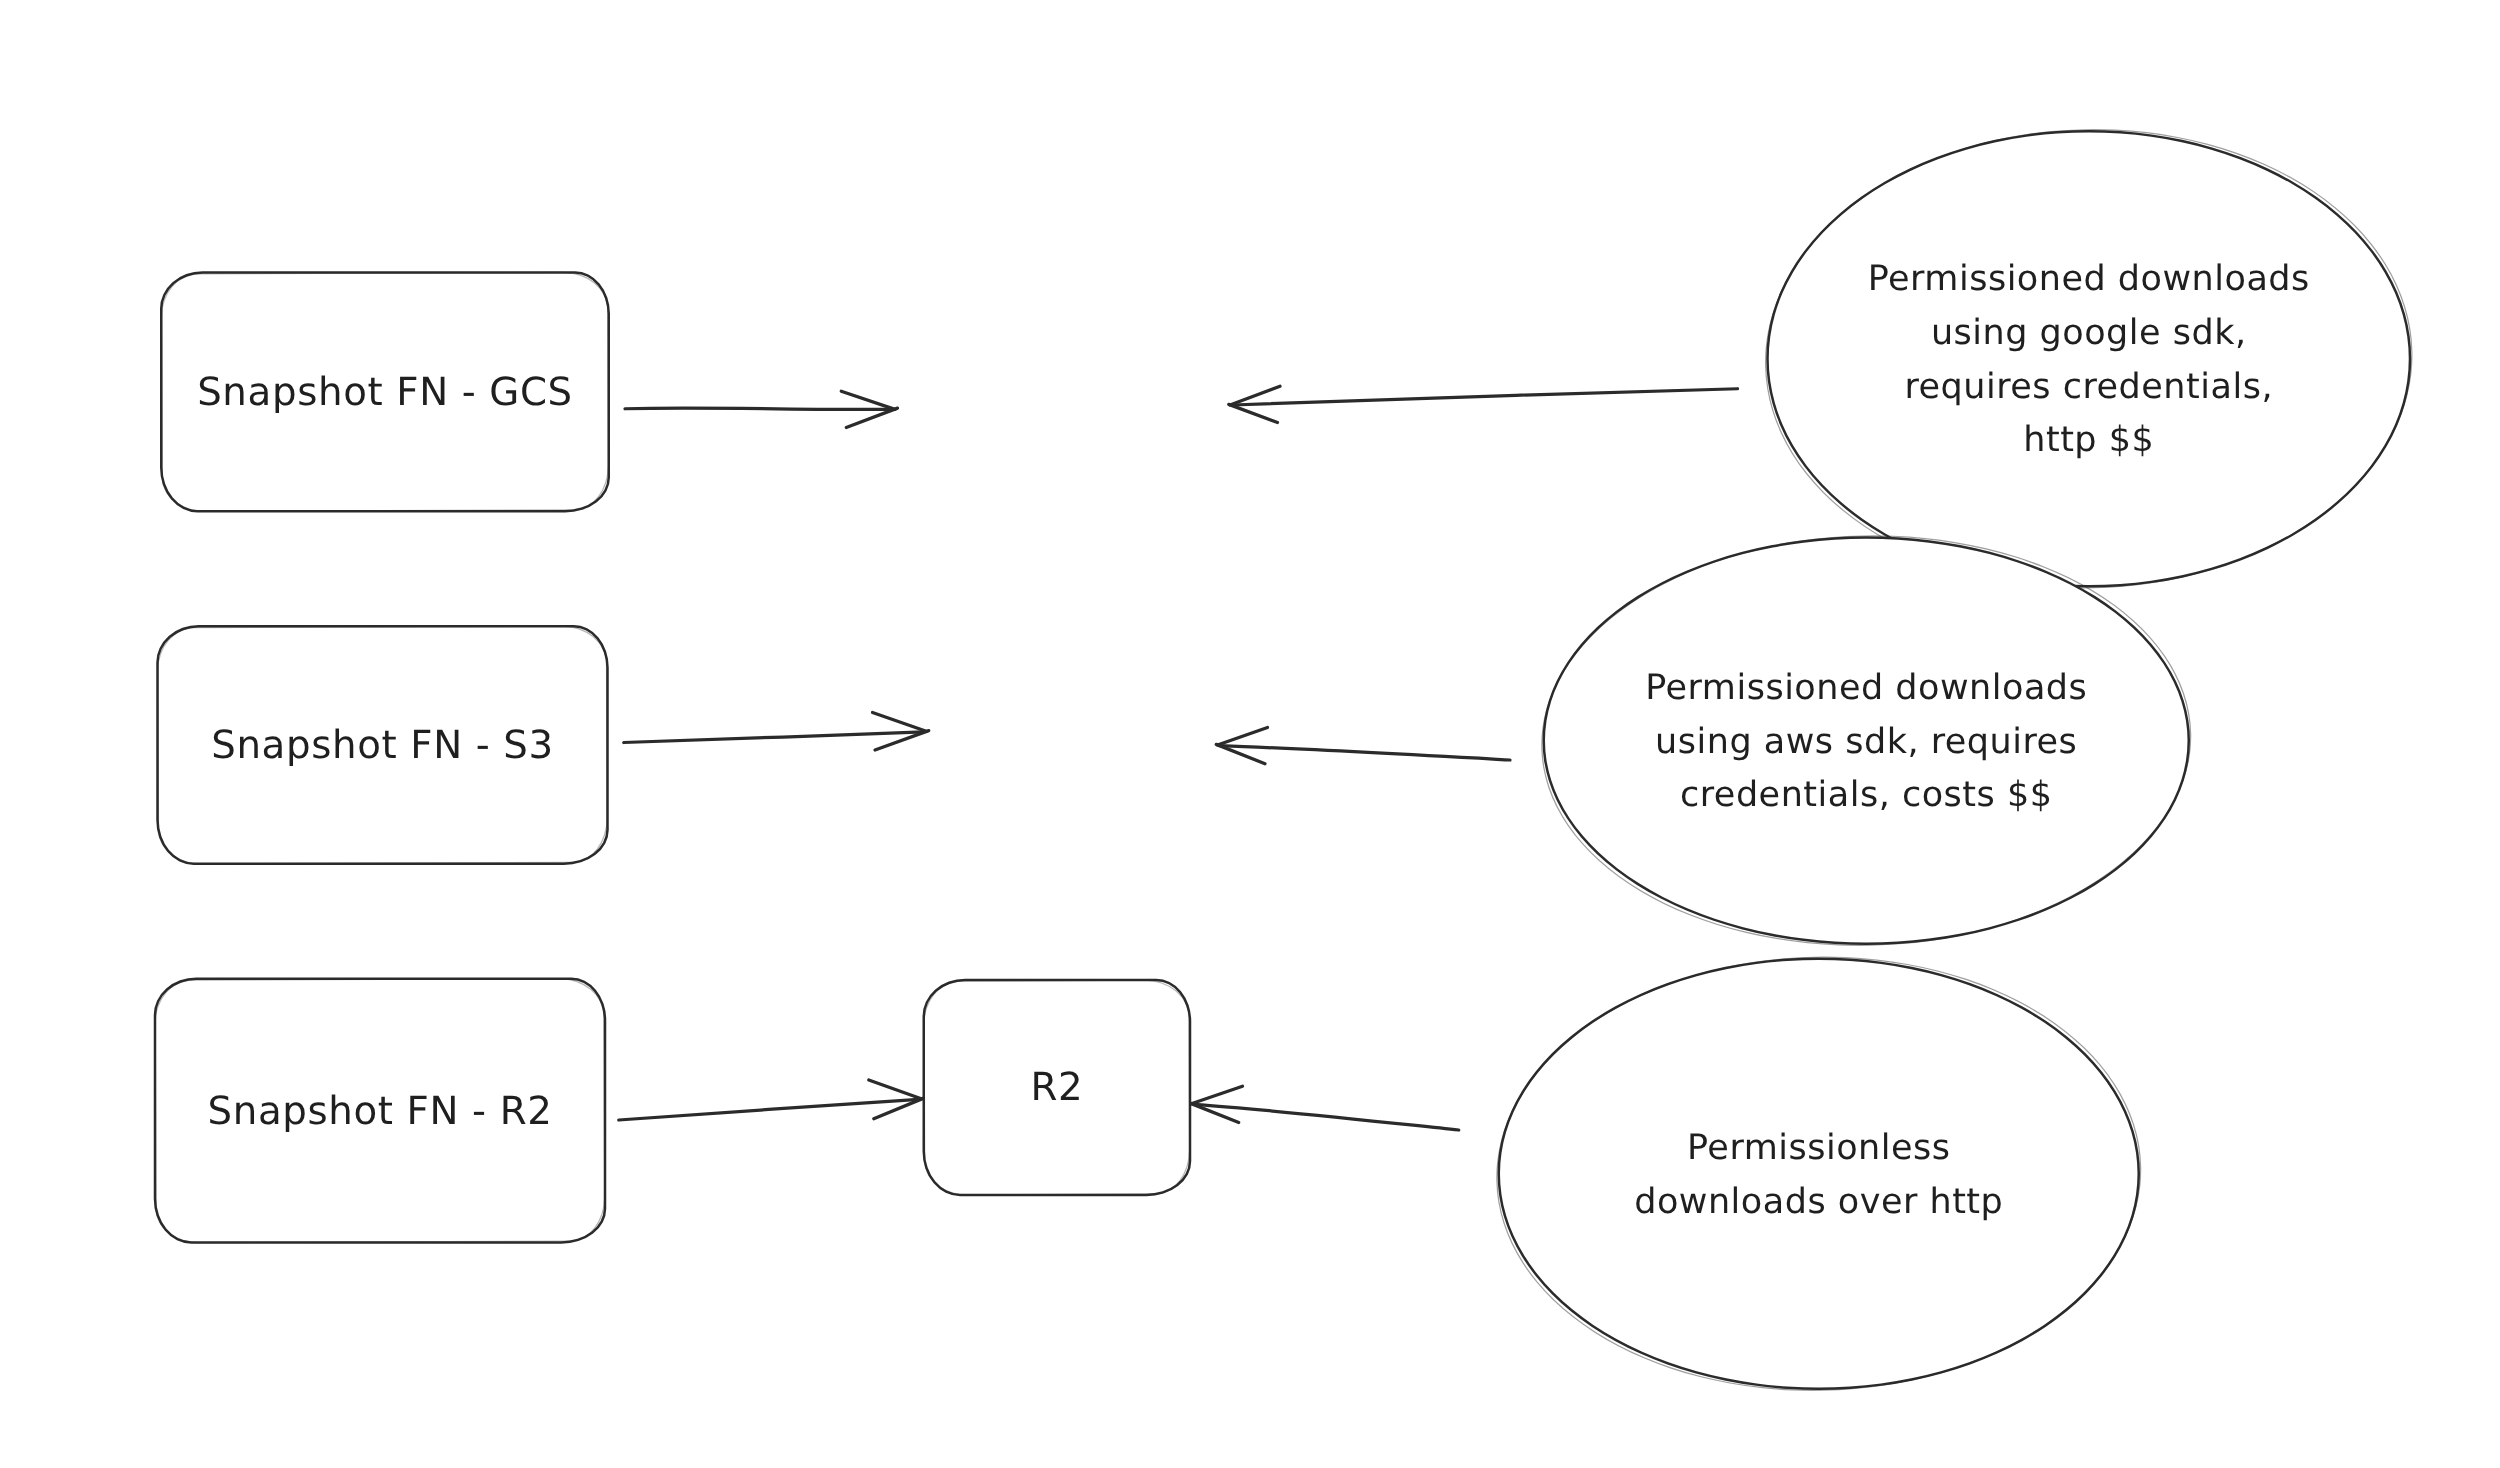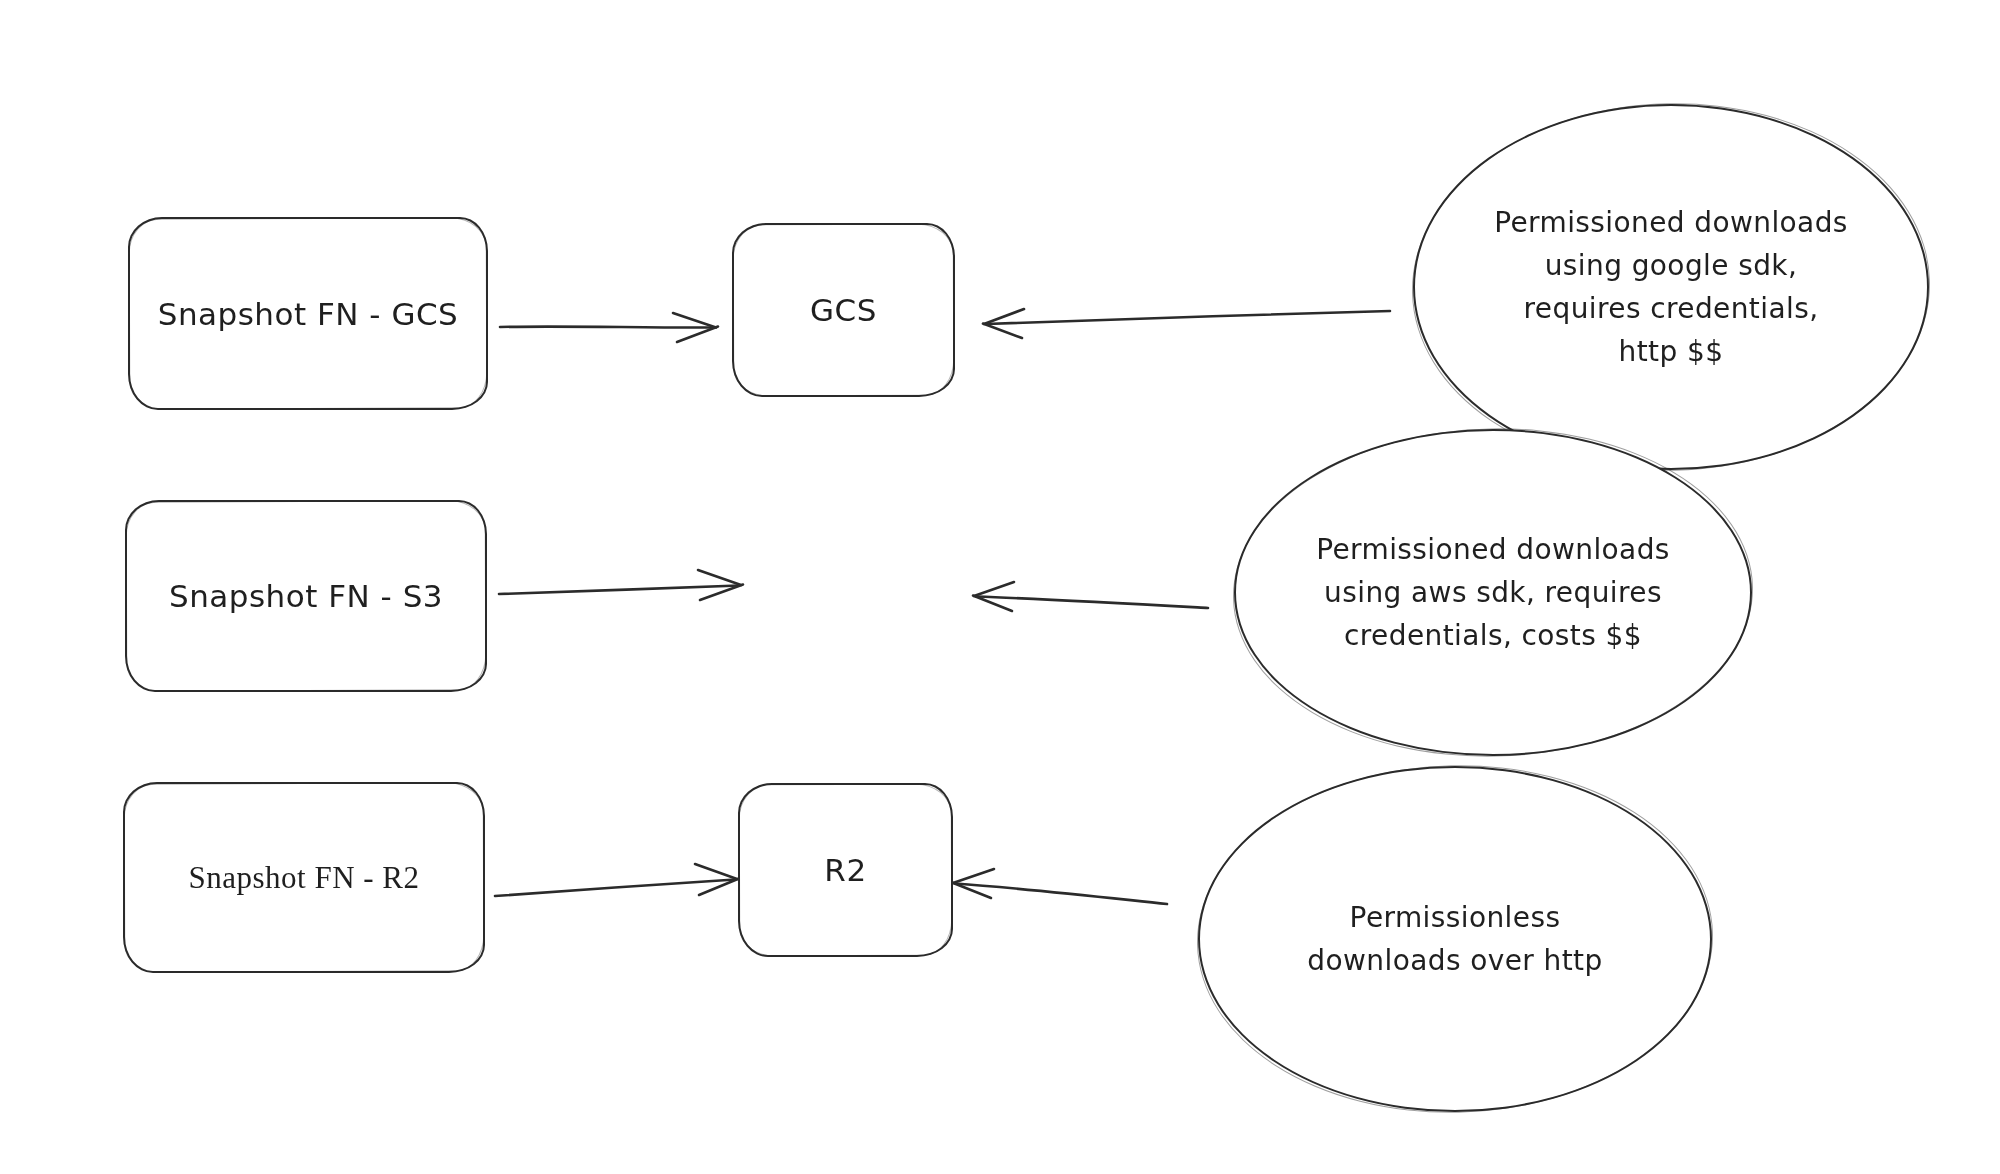--- a/index.html
+++ b/index.html
@@ -65,21 +65,21 @@
     border-radius: 50%;
     transform: rotate(-1.3deg) scale(1.004);
     pointer-events: none;
   }
   .note-text { position: relative; }
   .note-line { display: block; }
 
   
   .src-1 { left: 128px; top: 217px; width: 360px; height: 193px; }
   .src-2 { left: 125px; top: 500px; width: 362px; height: 192px; }
-  .src-3 { left: 123px; top: 782px; width: 362px; height: 191px; font-family: Liberation Serif, serif; }
+  .src-3 { left: 123px; top: 782px; width: 362px; height: 213px; }
 
   
   .tgt-1 { left: 732px; top: 223px; width: 223px; height: 174px; }
   .tgt-2 { left: 747px; top: 495px; width: 220px; height: 173px; }
   .tgt-3 { left: 738px; top: 783px; width: 215px; height: 174px; }
 
   
   .note-1 { left: 1413px; top: 104px;  width: 516px; height: 366px; }
   .note-2 { left: 1234px; top: 429px;  width: 518px; height: 327px; }
   .note-3 { left: 1198px; top: 766px;  width: 514px; height: 346px; }
@@ -137,23 +137,20 @@
     <g>
       <path d="M1167 904 C 1100 897, 1020 888, 955 883.5"></path>
       <path d="M994 869 L 953 883"></path>
       <path d="M991 898 L 952 882.5"></path>
     </g>
   </svg>
 
   <div class="sketch-box src-1">
     <span>Snapshot FN - GCS</span>
   </div>
-  <div class="sketch-box tgt-1">
-    <span>GCS</span>
-  </div>
   <div class="sketch-ellipse note-1">
     <span class="note-text">
       <span class="note-line">Permissioned downloads</span>
       <span class="note-line">using google sdk,</span>
       <span class="note-line">requires credentials,</span>
       <span class="note-line">http $$</span>
     </span>
   </div>
 
   <div class="sketch-box src-2">

